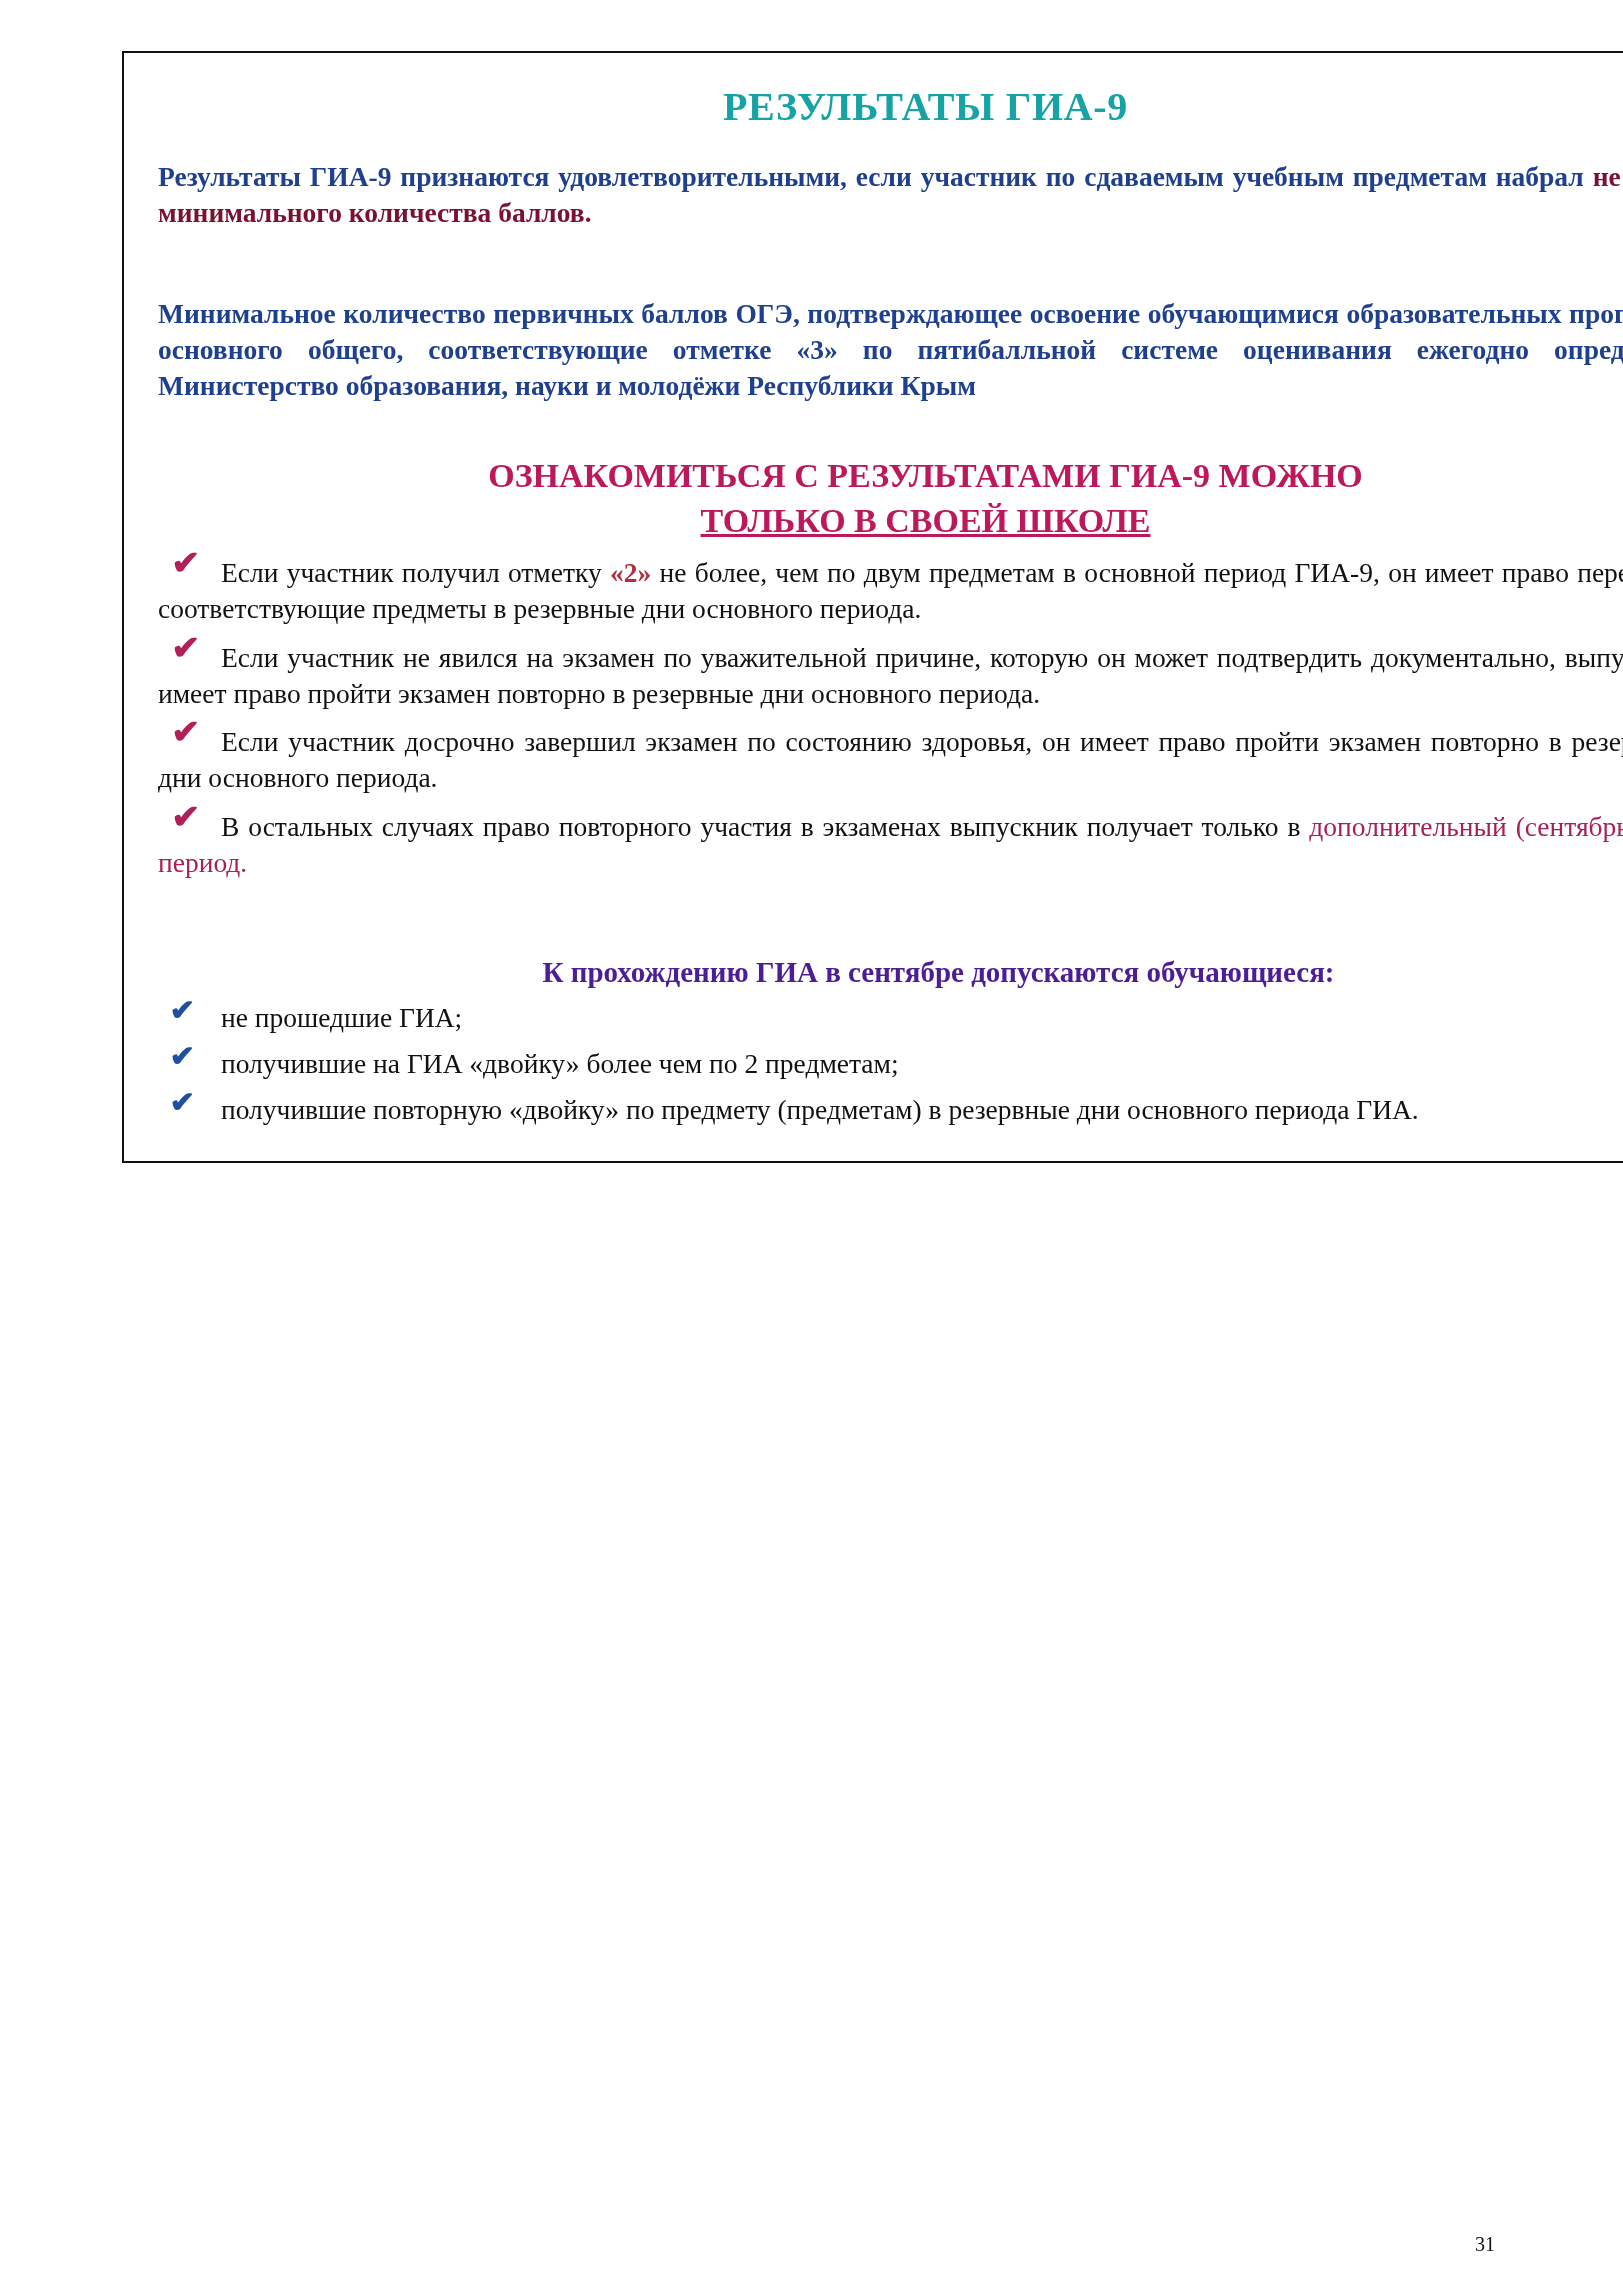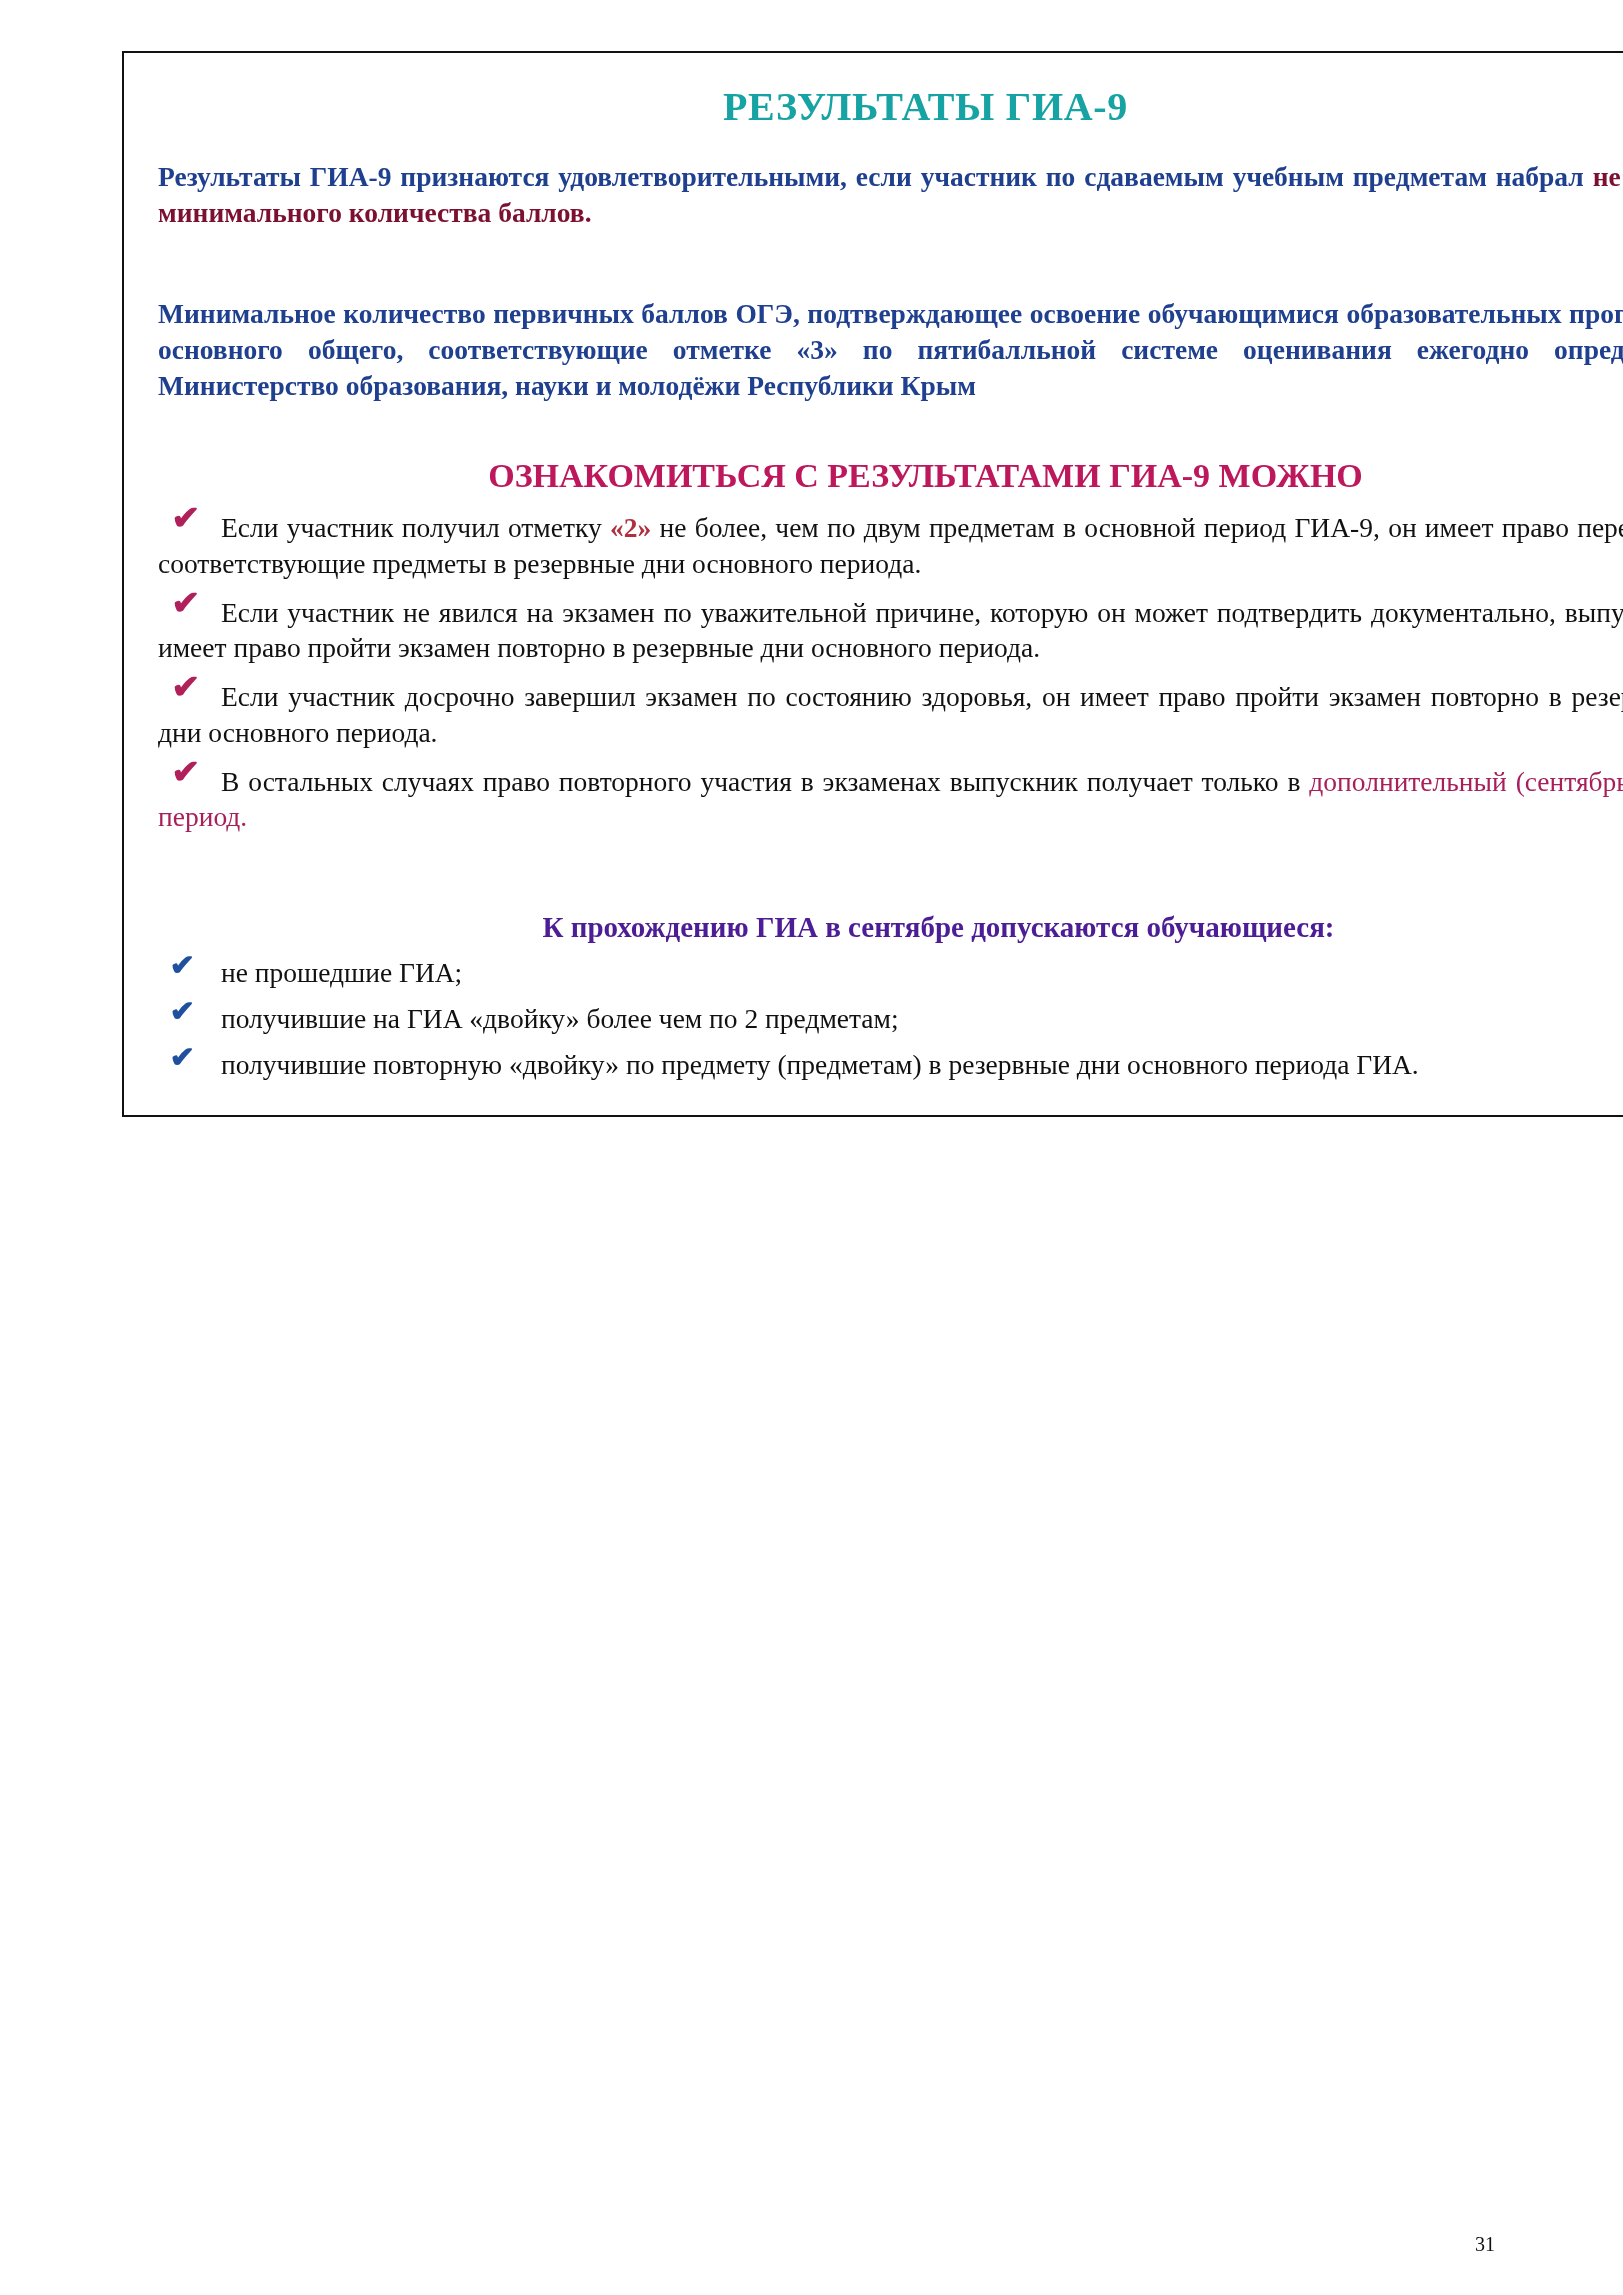--- a/index.html
+++ b/index.html
@@ -147,20 +147,21 @@
     </div>
 
     <div class="spacer-md"></div>
 
     <div class="para-blue">Минимальное количество первичных баллов ОГЭ, подтверждающее освоение обучающимися образовательных программ основного общего, соответствующие отметке «3» по пятибалльной системе оценивания ежегодно определяет Министерство образования, науки и молодёжи Республики Крым</div>
 
     <div class="spacer-sm"></div>
 
     <div class="heading-crimson">
       <span>ОЗНАКОМИТЬСЯ С РЕЗУЛЬТАТАМИ ГИА-9 МОЖНО</span><br>
+      <span class="ul">ТОЛЬКО В СВОЕЙ ШКОЛЕ</span>
     </div>
 
     <div class="check-para">
       <span class="tick">✔</span>
       <span class="indent"></span><span>Если участник получил отметку </span><span class="accent-red">«2»</span><span> не более, чем по двум предметам в основной период ГИА-9, он имеет право пересдать соответствующие предметы в резервные дни основного периода.</span>
     </div>
 
     <div class="check-para">
       <span class="tick">✔</span>
       <span class="indent"></span><span>Если участник не явился на экзамен по уважительной причине, которую он может подтвердить документально, выпускник имеет право пройти экзамен повторно в резервные дни основного периода.</span>

